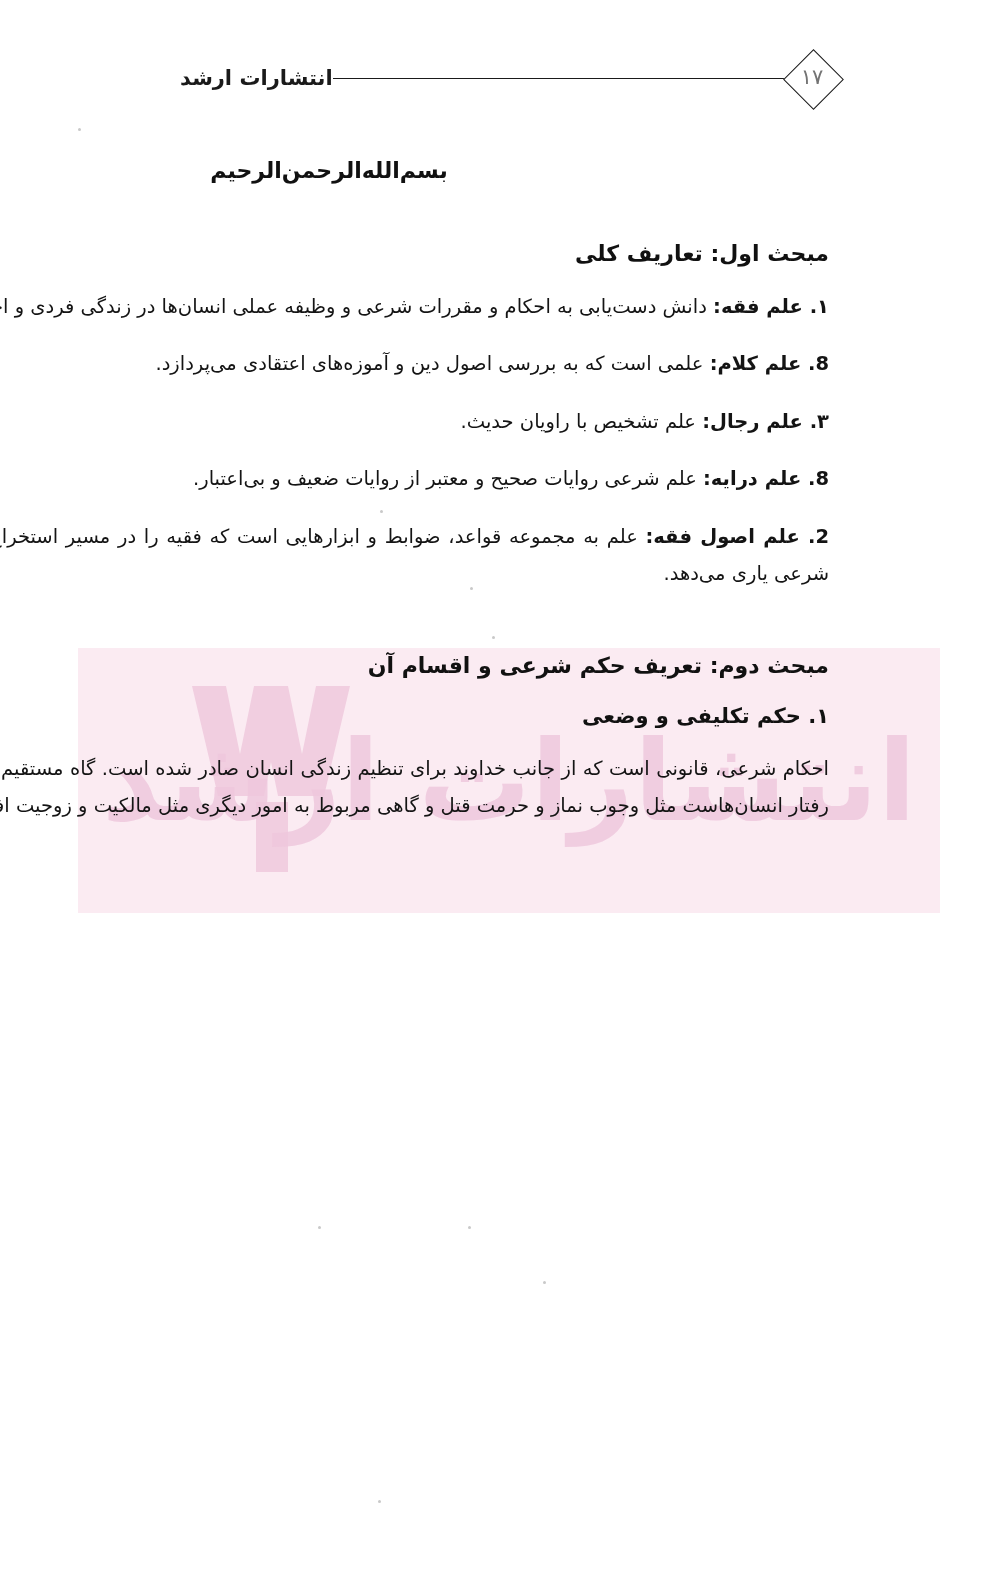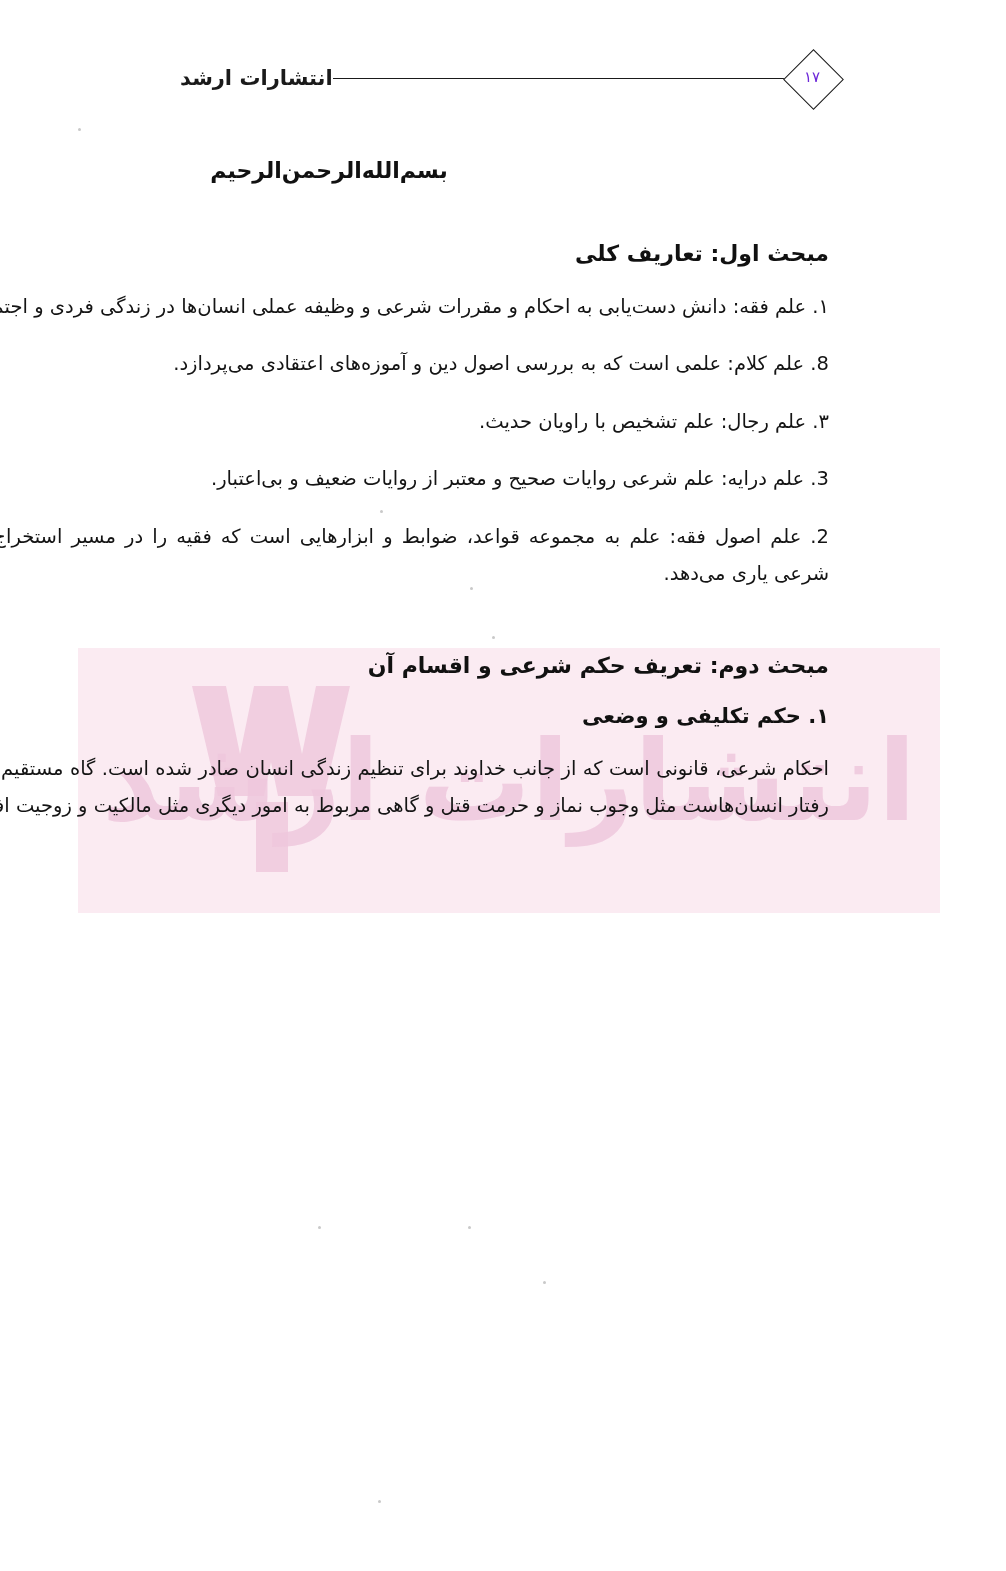--- a/index.html
+++ b/index.html
@@ -68,22 +68,22 @@
     border: 1.6px solid #1a1a1a;
     transform: rotate(45deg);
     background: #ffffff;
   }
   .page-number-box .num {
     position: absolute;
     inset: 0;
     display: flex;
     align-items: center;
     justify-content: center;
-    font-size: 15px;
-    color: #6d28d9;
+    font-size: 21px;
+    color: #737373;
     padding-bottom: 2px;
   }
 
   
   .content {
     position: absolute;
     top: 128px;
     right: 165px;
     left: 168px;
     bottom: 0;
@@ -122,21 +122,21 @@
     text-align: justify;
     text-justify: inter-word;
     margin: 0 0 20px 0;
     color: #141414;
   }
   p.para {
     margin-bottom: 14px;
     text-align: justify;
   }
   .lbl {
-    font-weight: 400;
+    font-weight: 700;
   }
 
   
   .watermark {
     position: absolute;
     left: 78px;
     top: 648px;
     width: 862px;
     height: 265px;
     background: #fbeaf2;
@@ -218,21 +218,21 @@
 
     <p class="item">
       <span class="lbl">8. علم کلام:</span><span> علمی است که به بررسی اصول دین و آموزه‌های اعتقادی می‌پردازد.</span>
     </p>
 
     <p class="item">
       <span class="lbl">۳. علم رجال:</span><span> علم تشخیص با راویان حدیث.</span>
     </p>
 
     <p class="item">
-      <span class="lbl">3. علم درایه:</span><span> علم شرعی روایات صحیح و معتبر از روایات ضعیف و بی‌اعتبار.</span>
+      <span class="lbl">8. علم درایه:</span><span> علم شرعی روایات صحیح و معتبر از روایات ضعیف و بی‌اعتبار.</span>
     </p>
 
     <p class="item">
       <span class="lbl">2. علم اصول فقه:</span><span> علم به مجموعه قواعد، ضوابط و ابزارهایی است که فقیه را در مسیر استخراج و استنباط احکام شرعی یاری می‌دهد.</span>
     </p>
 
     <h2 class="section-heading second">مبحث دوم: تعریف حکم شرعی و اقسام آن</h2>
 
     <h3 class="sub-heading">۱. حکم تکلیفی و وضعی</h3>
 

